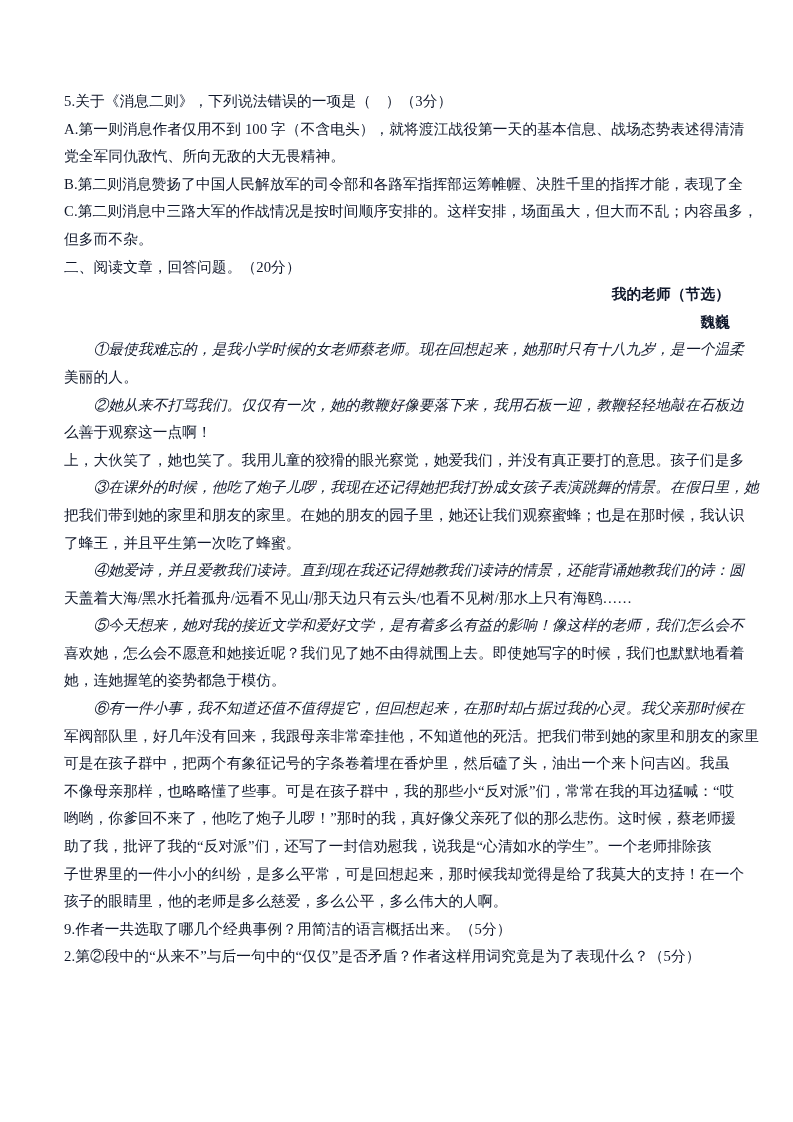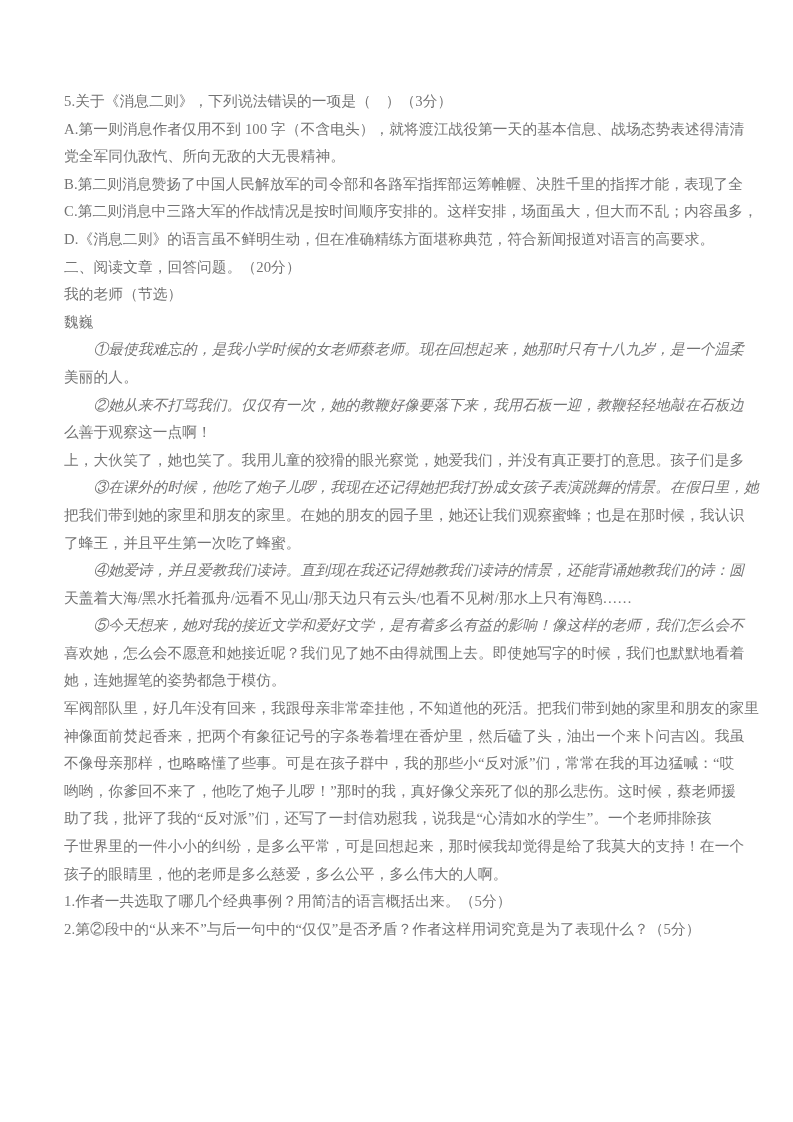--- a/index.html
+++ b/index.html
@@ -7,54 +7,54 @@
     padding: 0;
     background: #ffffff;
   }
   .page {
     position: relative;
     width: 793px;
     height: 1122px;
     background: #ffffff;
     overflow: hidden;
     font-family: "Liberation Serif", "DejaVu Serif", serif;
-    color: #737373;
+    color: #0f172a;
   }
   .doc {
     padding: 88px 63px 0 64px;
     font-size: 14.7px;
     line-height: 27.6px;
     letter-spacing: 0.1px;
   }
   .line {
     white-space: nowrap;
   }
   .line.ind {
     text-indent: 2em;
     font-style: italic;
   }
   .line.center {
-    text-align: left;
-    font-weight: normal;
+    text-align: right;
+    font-weight: bold;
     white-space: normal;
   }
 </style>
 </head>
 <body>
 
 <div class="page">
   <div class="doc">
 
     <section>
       <div class="line">5.关于《消息二则》，下列说法错误的一项是（　）（3分）</div>
       <div class="line">A.第一则消息作者仅用不到 100 字（不含电头），就将渡江战役第一天的基本信息、战场态势表述得清清</div>
       <div class="line">党全军同仇敌忾、所向无敌的大无畏精神。</div>
       <div class="line">B.第二则消息赞扬了中国人民解放军的司令部和各路军指挥部运筹帷幄、决胜千里的指挥才能，表现了全</div>
       <div class="line">C.第二则消息中三路大军的作战情况是按时间顺序安排的。这样安排，场面虽大，但大而不乱；内容虽多，</div>
-      <div class="line">D.《消息二则》的语言虽不鲜明生动，但在准确精练方面堪称典范，符合新闻报道对语言的高要求。</div>
+      <div class="line">但多而不杂。</div>
     </section>
 
     <div class="line">二、阅读文章，回答问题。（20分）</div>
 
     <section>
       <div class="line center">我的老师（节选）</div>
       <div class="line center">魏巍</div>
 
       <div class="line ind">①最使我难忘的，是我小学时候的女老师蔡老师。现在回想起来，她那时只有十八九岁，是一个温柔</div>
       <div class="line">美丽的人。</div>
@@ -62,26 +62,27 @@
       <div class="line">么善于观察这一点啊！</div>
       <div class="line">上，大伙笑了，她也笑了。我用儿童的狡猾的眼光察觉，她爱我们，并没有真正要打的意思。孩子们是多</div>
       <div class="line ind">③在课外的时候，他吃了炮子儿啰，我现在还记得她把我打扮成女孩子表演跳舞的情景。在假日里，她</div>
       <div class="line">把我们带到她的家里和朋友的家里。在她的朋友的园子里，她还让我们观察蜜蜂；也是在那时候，我认识</div>
       <div class="line">了蜂王，并且平生第一次吃了蜂蜜。</div>
       <div class="line ind">④她爱诗，并且爱教我们读诗。直到现在我还记得她教我们读诗的情景，还能背诵她教我们的诗：圆</div>
       <div class="line">天盖着大海/黑水托着孤舟/远看不见山/那天边只有云头/也看不见树/那水上只有海鸥……</div>
       <div class="line ind">⑤今天想来，她对我的接近文学和爱好文学，是有着多么有益的影响！像这样的老师，我们怎么会不</div>
       <div class="line">喜欢她，怎么会不愿意和她接近呢？我们见了她不由得就围上去。即使她写字的时候，我们也默默地看着</div>
       <div class="line">她，连她握笔的姿势都急于模仿。</div>
+      <div class="line ind">⑥有一件小事，我不知道还值不值得提它，但回想起来，在那时却占据过我的心灵。我父亲那时候在</div>
       <div class="line">军阀部队里，好几年没有回来，我跟母亲非常牵挂他，不知道他的死活。把我们带到她的家里和朋友的家里</div>
-      <div class="line">神像面前焚起香来，把两个有象征记号的字条卷着埋在香炉里，然后磕了头，油出一个来卜问吉凶。我虽</div>
+      <div class="line">可是在孩子群中，把两个有象征记号的字条卷着埋在香炉里，然后磕了头，油出一个来卜问吉凶。我虽</div>
       <div class="line">不像母亲那样，也略略懂了些事。可是在孩子群中，我的那些小“反对派”们，常常在我的耳边猛喊：“哎</div>
       <div class="line">哟哟，你爹回不来了，他吃了炮子儿啰！”那时的我，真好像父亲死了似的那么悲伤。这时候，蔡老师援</div>
       <div class="line">助了我，批评了我的“反对派”们，还写了一封信劝慰我，说我是“心清如水的学生”。一个老师排除孩</div>
       <div class="line">子世界里的一件小小的纠纷，是多么平常，可是回想起来，那时候我却觉得是给了我莫大的支持！在一个</div>
       <div class="line">孩子的眼睛里，他的老师是多么慈爱，多么公平，多么伟大的人啊。</div>
 
-      <div class="line">1.作者一共选取了哪几个经典事例？用简洁的语言概括出来。（5分）</div>
+      <div class="line">9.作者一共选取了哪几个经典事例？用简洁的语言概括出来。（5分）</div>
       <div class="line">2.第②段中的“从来不”与后一句中的“仅仅”是否矛盾？作者这样用词究竟是为了表现什么？（5分）</div>
     </section>
 
   </div>
 </div>
 
 </body></html>

